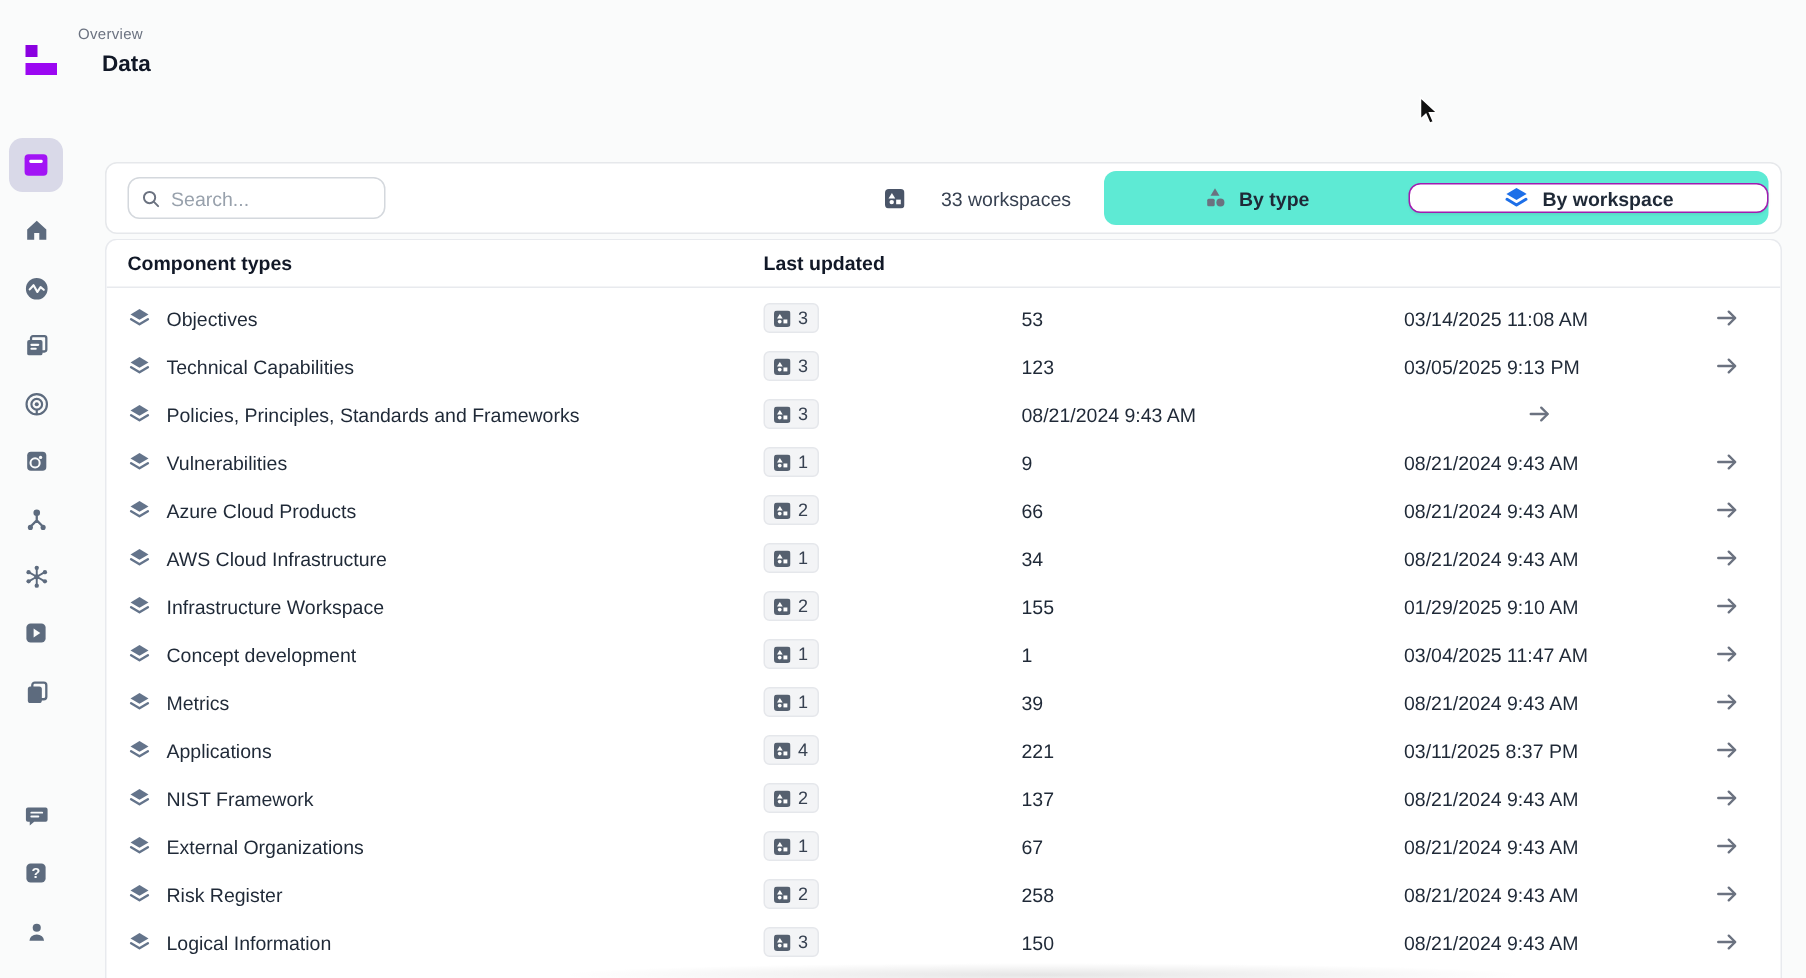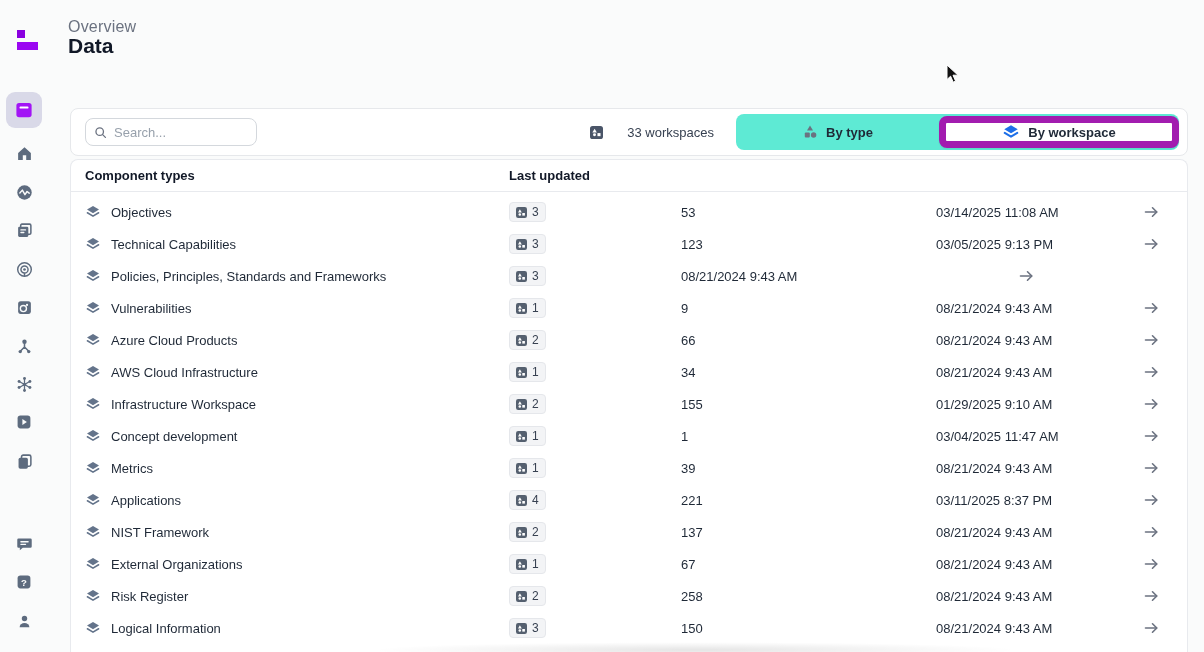--- a/index.html
+++ b/index.html
@@ -10,22 +10,22 @@
     position:relative;
     color:#1f2937;
   }
 
   
   .logo { position:absolute; left:17px; top:30px; width:22px; height:21px; }
   .logo .sq  { position:absolute; left:0; top:0;  width:8px;  height:8px; background:#8a00e0; }
   .logo .bar { position:absolute; left:0; top:12px; width:21px; height:8px; background:#9b07f2; }
 
   
-  .breadcrumb { position:absolute; left:68px; top:18px; font-size:16px; color:#6b7280; letter-spacing:.2px;text-align:right; }
-  .page-title { position:absolute; left:68px; top:34px; font-size:21px; font-weight:bold; color:#111827; }
+  .breadcrumb { position:absolute; left:52px; top:18px; font-size:10px; color:#6b7280; letter-spacing:.2px;text-align:right; }
+  .page-title { position:absolute; left:68px; top:34px; font-size:15px; font-weight:bold; color:#111827; }
 
   
   .sidebar { position:absolute; left:0; top:0; width:48px; height:652px; }
   .side-item { position:absolute; left:6px; width:36px; height:36px; display:flex; align-items:center; justify-content:center; border-radius:9px; cursor:pointer; }
   .side-item svg { display:block; }
   .side-item.active { background:#d9d9e8; }
   .sicon { color:#5d6b7e; }
 
   
   .toolbar-card {
@@ -48,21 +48,21 @@
   .toggle-group {
     width:443px; height:36px; background:#5eead4; border-radius:8px;
     display:flex; align-items:center; padding:0;
   }
   .toggle-seg {
     display:flex; align-items:center; justify-content:center; gap:8px;
     font-size:13px; font-weight:bold; color:#1f2937; cursor:pointer; border-radius:8px;
   }
   .toggle-seg.by-type { flex:0 0 203px; }
   .toggle-seg.by-workspace {
-    flex:1; background:#ffffff; border:7px solid #a21caf;
+    flex:1; background:#ffffff; border:1px solid #a21caf;
     box-shadow:0 1px 2px rgba(0,0,0,.08);
   }
 
   
   .table-card {
     position:absolute; left:70px; top:159px; width:1118px; height:520px;
     background:#ffffff; border:1px solid #e8eaee; border-bottom:none;
     border-radius:8px 8px 0 0; overflow:hidden;
   }
   .thead {

